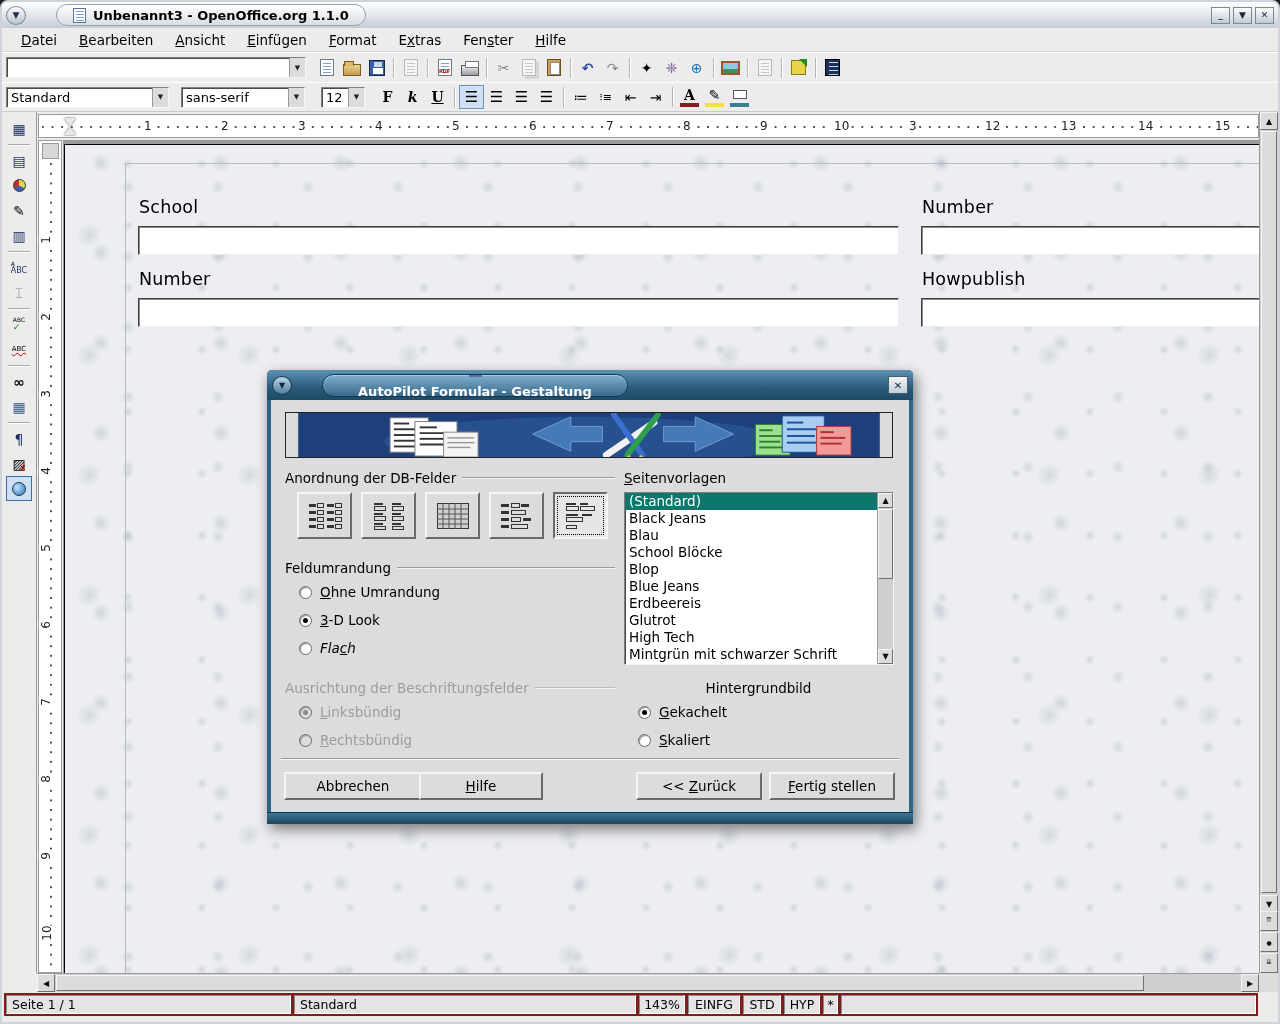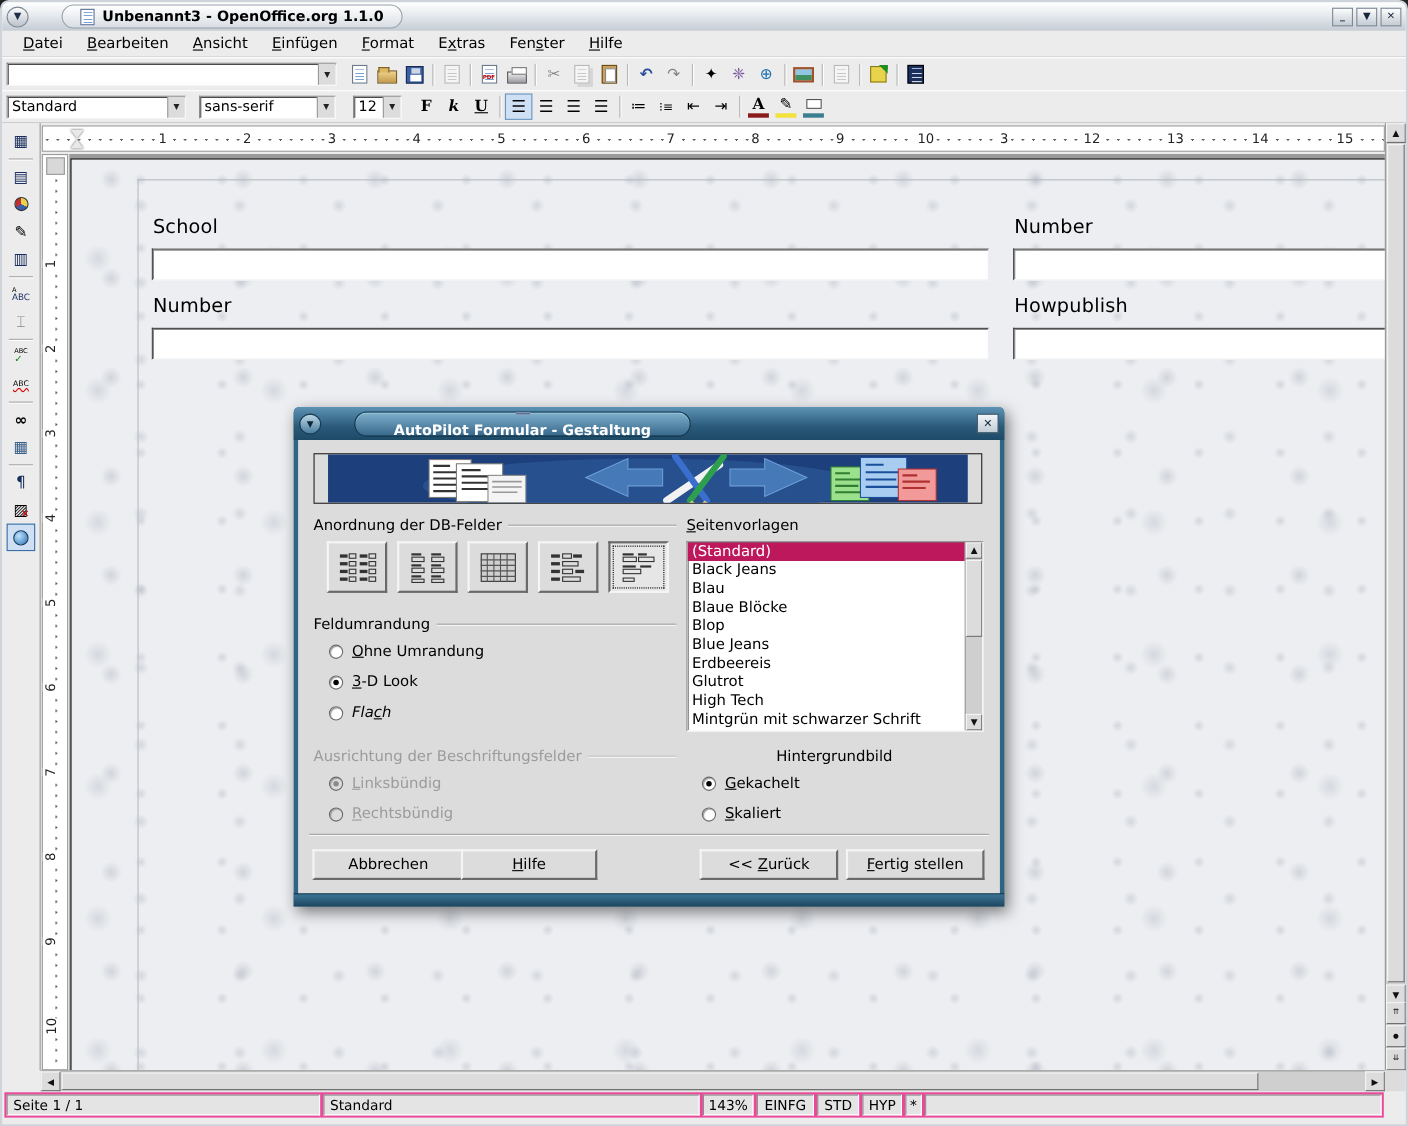--- a/index.html
+++ b/index.html
@@ -120,21 +120,21 @@
   .vscroll .navdot { position:absolute; left:0; right:0; bottom:21px; height:20px; font-size:6px; }
   .vscroll .pgdn { position:absolute; left:0; right:0; bottom:0; height:20px; }
   .dbl { font-size:7px; line-height:.8; white-space:pre; text-align:center; }
   .hscroll { position:absolute; left:35px; right:19px; bottom:0; height:19px; background:#cfcfcf; border-top:1px solid #9a9a9a; }
   .hscroll .left { position:absolute; left:0; top:0; bottom:0; width:18px; }
   .hscroll .thumb { position:absolute; left:19px; top:1px; bottom:1px; right:115px; background:#dcdcdc; border:1px solid; border-color:#f5f5f5 #707070 #707070 #f5f5f5; }
   .hscroll .right { position:absolute; right:0; top:0; bottom:0; width:18px; }
   .sb-corner { position:absolute; right:0; bottom:0; width:19px; height:19px; background:#dcdcdc; }
 
   
-  .statusbar { position:absolute; left:2px; right:20px; bottom:6px; height:23px; background:#ec4899; display:flex; gap:3px; align-items:center; padding:1px 2px; font-size:12.5px; }
+  .statusbar { position:absolute; left:2px; right:20px; bottom:6px; height:23px; background:#7f1d1d; display:flex; gap:3px; align-items:center; padding:1px 2px; font-size:12.5px; }
   .sb-cell { height:19px; border:1px solid; border-color:#8a8a8a #fff #fff #8a8a8a; background:#e4e4e4; display:flex; align-items:center; padding:0 5px; }
 
   
   .dialog { position:absolute; left:265px; top:368px; width:646px; z-index:50;
       background:linear-gradient(180deg,#437b9e0,#2a5a7a); background-color:#2e6584; padding:0 4px;
       box-shadow:3px 5px 14px rgba(0,0,0,.5); border-radius:5px 5px 0 0; }
   .dlg-titlebar { height:30px; margin:0 -4px; border-radius:5px 5px 0 0; display:flex; align-items:center; padding:0 5px;
       background:linear-gradient(#5d93b5,#2a5a7a 60%,#1d4a66); }
   .dlg-round { width:20px; height:19px; border-radius:50%; background:linear-gradient(#bcd6e6,#4a7d9e); border:1px solid #163a52;
       display:flex; align-items:center; justify-content:center; font-size:8px; color:#0b2438; }
@@ -148,21 +148,21 @@
   .grp-label { position:absolute; display:flex; align-items:center; gap:6px; font-size:13.5px; color:#000; white-space:nowrap; }
   .grp-label .line { flex:1; height:2px; border-top:1px solid #9a9a9a; border-bottom:1px solid #f5f5f5; }
   .grp-label.off { color:#9c9c9c; }
   .grp-label.off .line { border-top-color:#bdbdbd; }
   .arr-btn { position:absolute; top:92px; width:55px; height:47px; background:#dcdcdc; border:2px solid; border-color:#f5f5f5 #6a6a6a #6a6a6a #f5f5f5;
       display:flex; align-items:center; justify-content:center; }
   .arr-btn.sel { border-color:#6a6a6a #f5f5f5 #f5f5f5 #6a6a6a; background:#e6e6e6; outline:1px dotted #000; outline-offset:-5px; }
   .listbox { position:absolute; left:353px; top:92px; width:270px; height:173px; background:#fff;
       border:1px solid; border-color:#808080 #f5f5f5 #f5f5f5 #808080; box-shadow:inset 1px 1px 0 #4a4a4a; overflow:hidden; }
   .lb-item { height:17px; line-height:17px; padding-left:4px; font-size:13.5px; white-space:nowrap; }
-  .lb-item.sel { background:#be185d; color:#fff; }
+  .lb-item.sel { background:#0f766e; color:#fff; }
   .lb-scroll { position:absolute; right:0; top:0; bottom:0; width:16px; background:#cfcfcf; border-left:1px solid #999; }
   .lb-scroll .up { position:absolute; top:0; left:0; right:0; height:15px; }
   .lb-scroll .thumb { position:absolute; top:16px; left:0; right:0; height:70px; background:#dcdcdc; border:1px solid; border-color:#f5f5f5 #707070 #707070 #f5f5f5; }
   .lb-scroll .down { position:absolute; bottom:0; left:0; right:0; height:15px; }
   .radio-row { position:absolute; display:flex; align-items:center; gap:8px; font-size:13.5px; }
   .radio { width:13px; height:13px; border-radius:50%; background:#fff; border:1px solid #6a6a6a;
       box-shadow:inset 1px 1px 1px #9a9a9a; position:relative; }
   .radio.on::after { content:""; position:absolute; left:3px; top:3px; width:5px; height:5px; border-radius:50%; background:#000; }
   .radio-row.off { color:#9c9c9c; }
   .radio-row.off .radio { background:#dcdcdc; }
@@ -647,21 +647,21 @@
         </svg>
       </div>
 
       <div class="grp-label" style="left:353px;top:70px;width:269px;">
         <span><u>S</u><span>e</span><span>i</span><span>t</span><span>e</span><span>n</span><span>v</span><span>o</span><span>r</span><span>l</span><span>a</span><span>g</span><span>e</span><span>n</span></span>
       </div>
       <div class="listbox">
         <div class="lb-item sel">(Standard)</div>
         <div class="lb-item">Black Jeans</div>
         <div class="lb-item">Blau</div>
-        <div class="lb-item">Blaue Blöcke</div>
+        <div class="lb-item">School Blöcke</div>
         <div class="lb-item">Blop</div>
         <div class="lb-item">Blue Jeans</div>
         <div class="lb-item">Erdbeereis</div>
         <div class="lb-item">Glutrot</div>
         <div class="lb-item">High Tech</div>
         <div class="lb-item">Mintgrün mit schwarzer Schrift</div>
         <div class="lb-scroll">
           <div class="sb-btn up">▲</div>
           <div class="thumb"></div>
           <div class="sb-btn down">▼</div>

